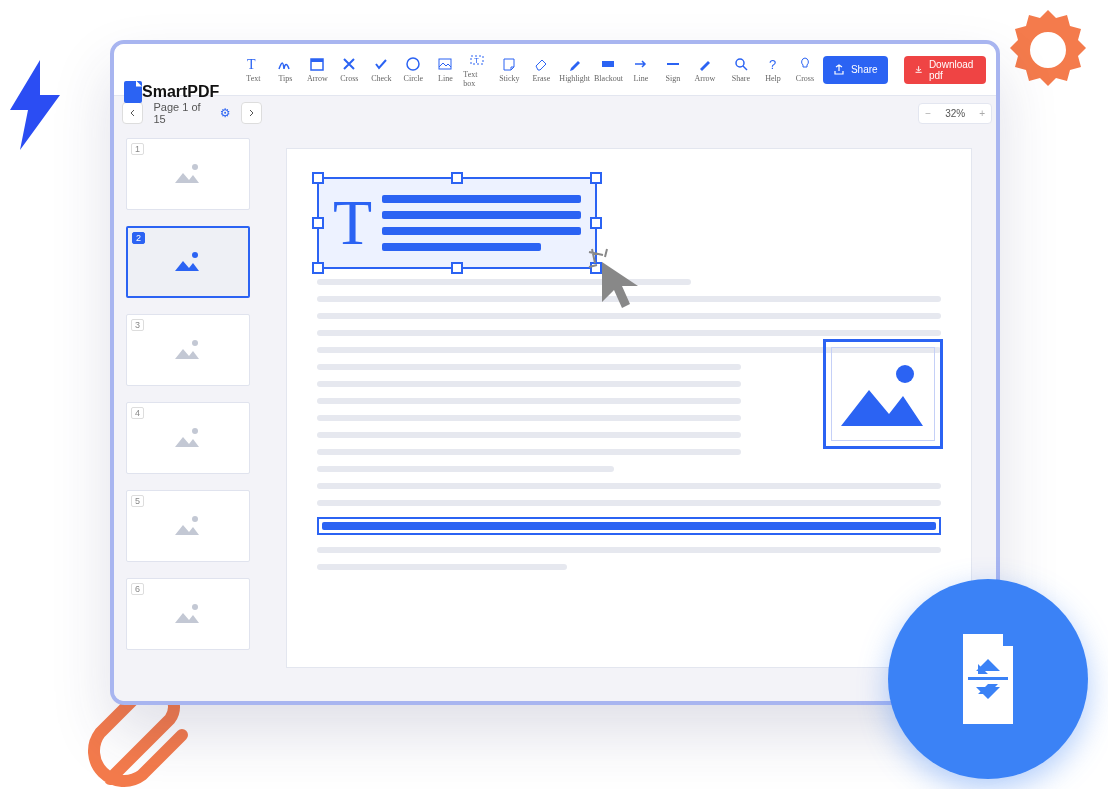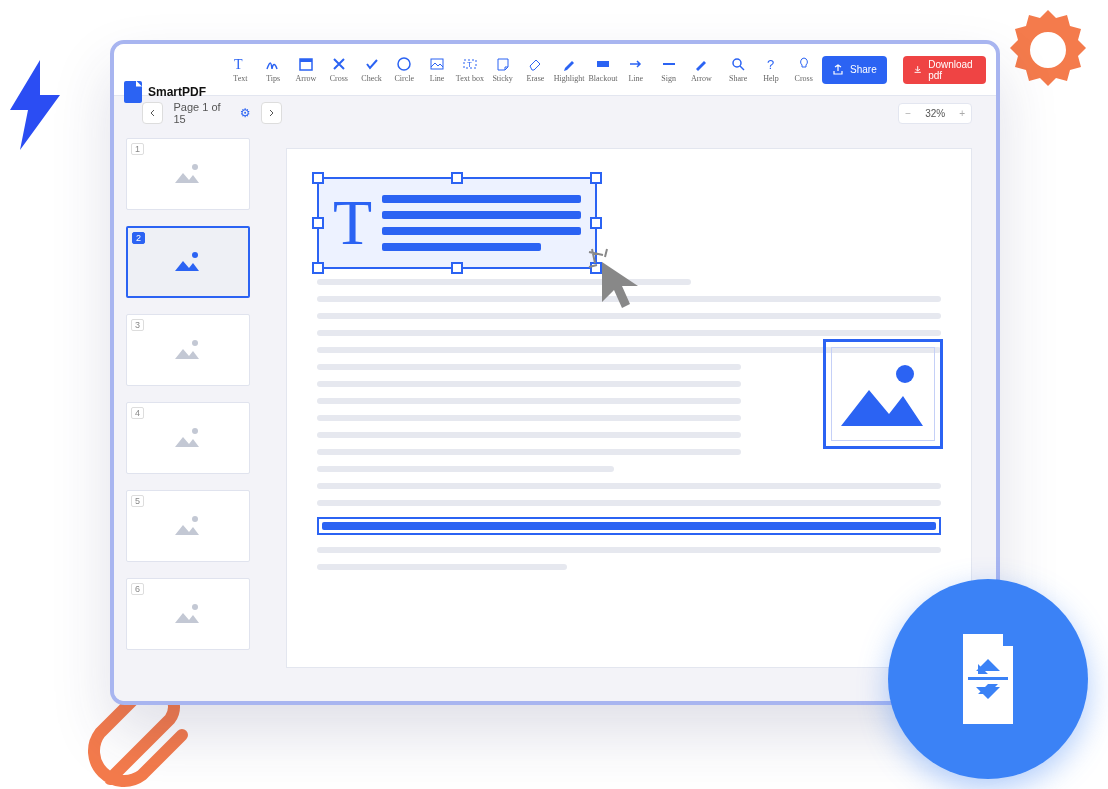--- a/index.html
+++ b/index.html
@@ -26,33 +26,33 @@
   
   .window {
     position: absolute; top: 40px; left: 110px; width: 890px; height: 665px;
     background: #f3f3f8; border: 4px solid #a8b5f0; border-radius: 14px;
     box-shadow: 0 30px 60px rgba(50,50,100,0.15);
     overflow: hidden; z-index: 10;
   }
 
   
   .toolbar { height: 52px; background: #fff; display:flex; align-items:center; padding: 0 10px; gap: 4px; border-bottom: 1px solid #e3e6f0; }
-  .brand { display:flex; align-items:center; gap:6px; font-weight:700; font-size:12px; color:#111; padding-right:16px;margin-top:44px;}
+  .brand { display:flex; align-items:center; font-weight:700; font-size:16px; color:#111; padding-right:16px;margin-top:44px;}
   .brand-icon { width:18px; height:22px; background:#2b63f3; border-radius:2px; position:relative;}
   .brand-icon:before{content:"";position:absolute;top:0;right:0;width:6px;height:6px;background:#fff;clip-path:polygon(0 0,100% 100%,0 100%);}
   .tool { display:flex; flex-direction:column; align-items:center; justify-content:center; width:36px; gap:2px; cursor:pointer;}
   .tool .ticon { width:16px; height:16px; color:#2b63f3; display:flex;align-items:center;justify-content:center;}
   .tool .tlbl { font-size:8px; color:#666;font-family:Liberation Serif, serif; }
   .toolbar .spacer { flex:1; }
   .btn { height:28px; padding: 0 10px; border-radius:4px; font-size:10px; display:flex; align-items:center; gap:6px; color:#fff; cursor:pointer;}
   .btn.share { background:#2b63f3;}
   .btn.dl { background:#ef4444;margin-left:12px;}
 
   
-  .subbar { height: 34px; display:flex; align-items:center; padding: 0 24px; gap:10px; background:#f3f3f8;}
+  .subbar { height: 34px; display:flex; align-items:center; padding: 0 4px; gap:10px; background:#f3f3f8;}
   .navbtn { width:22px;height:22px; border:1px solid #ddd; border-radius:4px; background:#fff; display:flex;align-items:center;justify-content:center;color:#555;font-size:11px;cursor:pointer;}
   .subbar .pagelabel { font-size:11px; color:#555; display:flex; align-items:center; gap:6px;}
   .gear-small{color:#2b63f3;font-size:12px;}
   .zoom { margin-left:auto; display:flex; align-items:center; background:#fff; border:1px solid #e3e6f0; border-radius:4px; font-size:10px;color:#555;}
   .zoom span{padding:4px 8px;}
   .zoom .zbtn{padding:4px 6px;color:#aaa;cursor:pointer;}
   .subleft{display:flex;align-items:center;gap:10px; width:148px; padding:0 4px;}
 
   
   .main { display:flex; height: calc(100% - 86px);}

